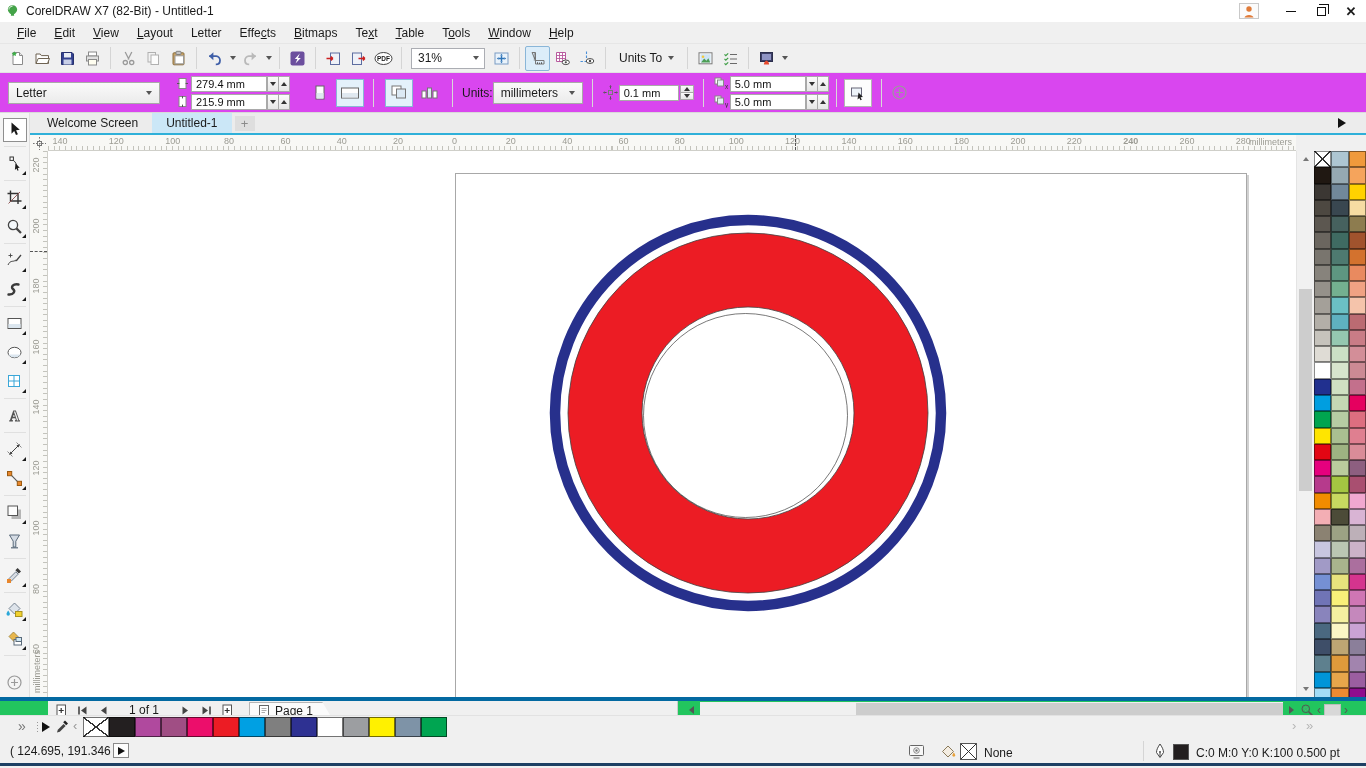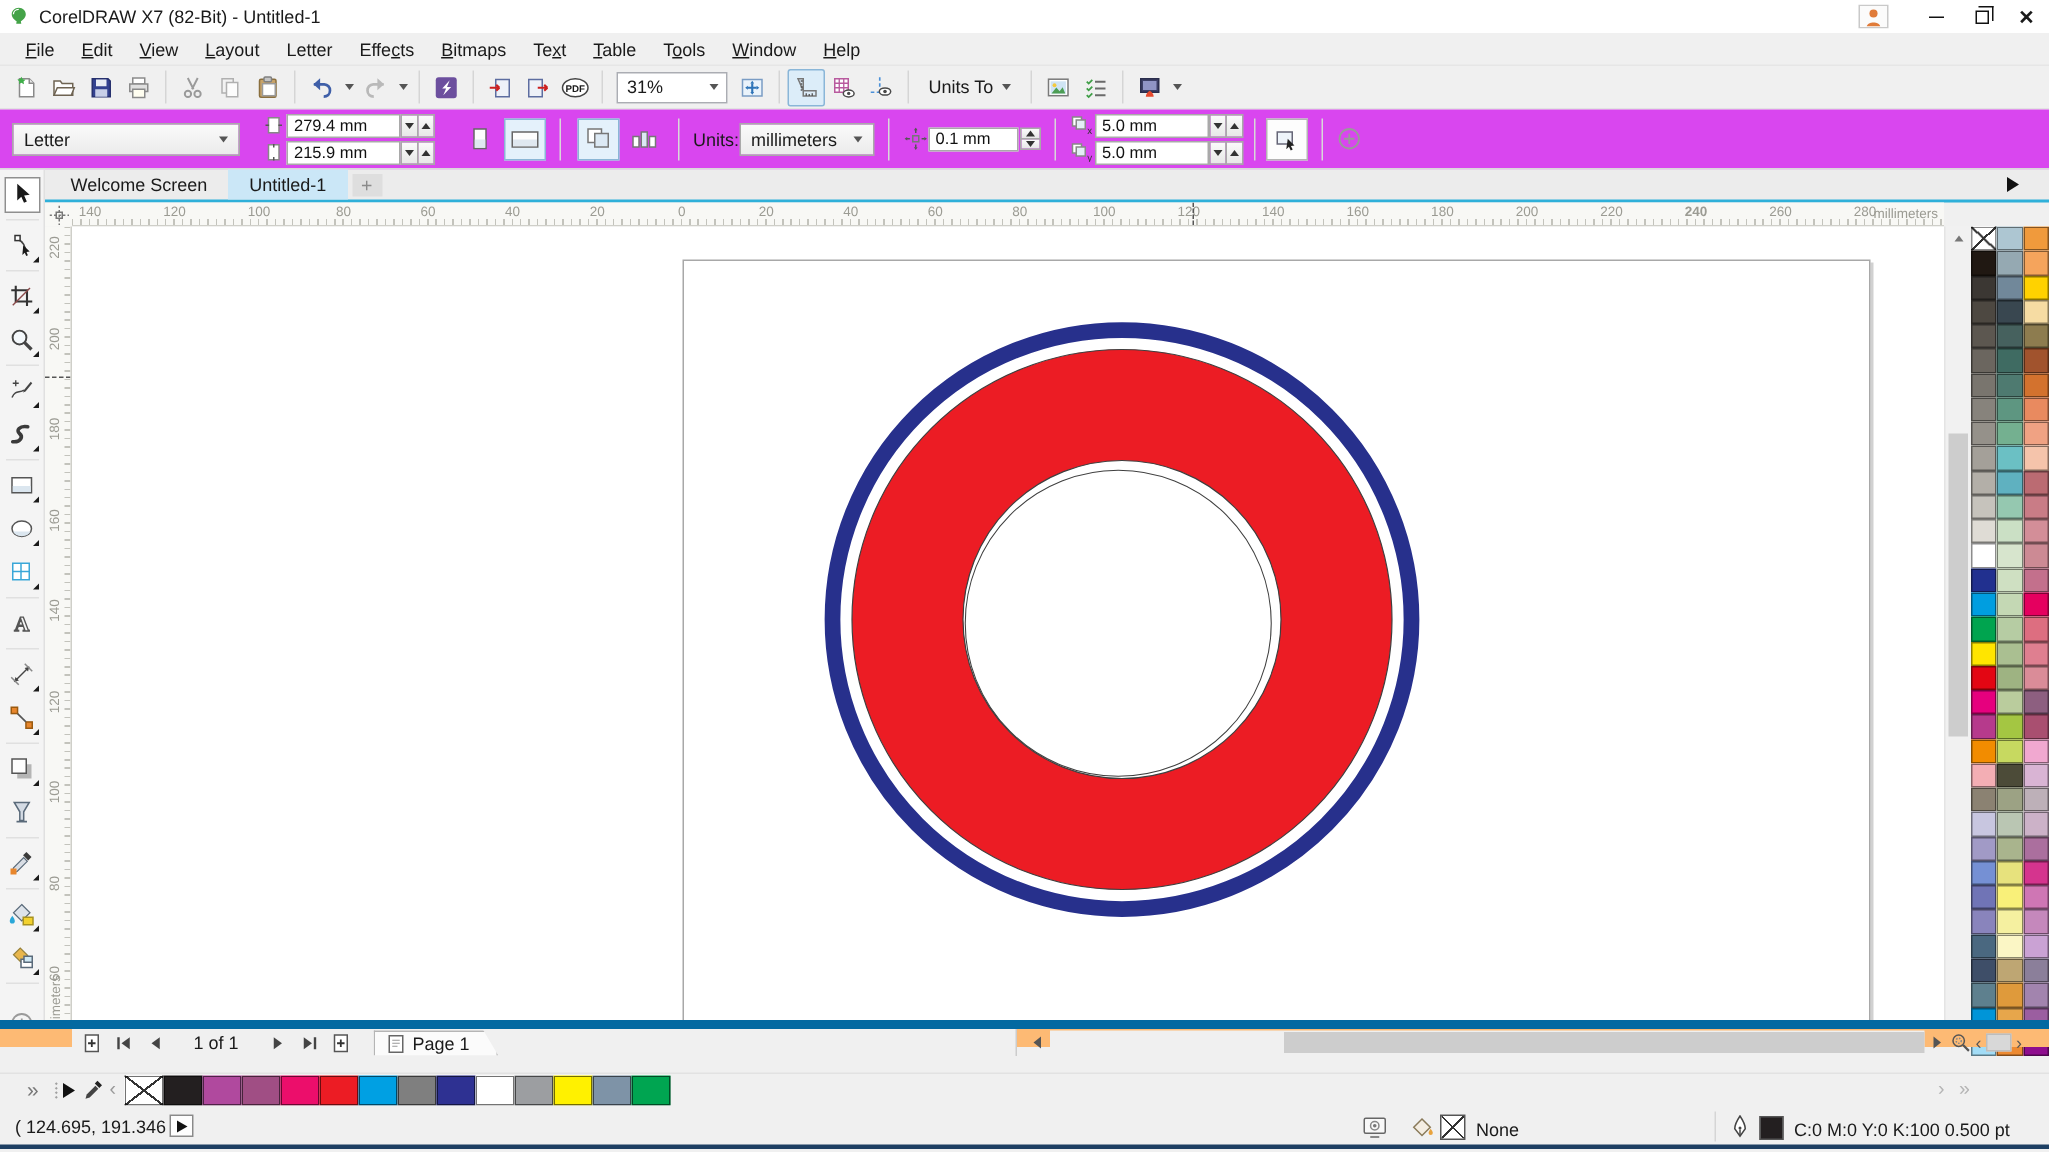--- a/index.html
+++ b/index.html
@@ -79,21 +79,21 @@
 #shape-svg{position:absolute;left:500px;top:62px}
 
 #vscroll{position:absolute;left:1296px;top:151px;width:18px;height:546px;background:#f1f1f1;border-left:1px solid #e4e4e4}
 .sarrow{position:absolute;left:0;width:18px;height:16px;display:flex;align-items:center;justify-content:center}
 .vthumb{position:absolute;left:2px;right:2px;top:138px;height:202px;background:#cdcdcd}
 
 #palette{position:absolute;left:1314px;top:151px;width:52px;height:553px;background:#f0f0f0;display:grid;grid-template-columns:repeat(3,1fr);grid-auto-rows:16.27px}
 .sw{box-shadow:inset 0 0 0 1px rgba(0,0,0,.45)}
 .sw.none,.noneswatch,.docsw.none{background:#fff;background-image:linear-gradient(to top right,transparent calc(50% - .7px),#333 calc(50% - .7px) calc(50% + .7px),transparent calc(50% + .7px)),linear-gradient(to bottom right,transparent calc(50% - .7px),#333 calc(50% - .7px) calc(50% + .7px),transparent calc(50% + .7px))}
 
-#scrollrow{position:absolute;left:0;top:680px;right:0;height:18px;background:#fdba74;border-top:6px solid #0369a1}
+#scrollrow{position:absolute;left:0;top:697px;right:0;height:18px;background:#22c55e;border-top:4px solid #0369a1}
 #pagenav{position:absolute;left:48px;top:0;width:630px;height:18px;display:flex;align-items:center;gap:3px;padding-left:4px;border-right:1px solid #ccc;background:#f0f0f0}
 .pn{width:18px;height:16px;display:flex;align-items:center;justify-content:center}
 .pagecount{min-width:58px;text-align:center}
 .pagetab{margin-left:10px;height:17px;display:flex;align-items:center;gap:5px;background:#fbfbfb;border:1px solid #b5b5b5;border-bottom:none;padding:0 18px 0 8px;clip-path:polygon(0 0,calc(100% - 10px) 0,100% 100%,0 100%)}
 .harrow{position:absolute;top:2px;width:14px;height:14px;display:flex;align-items:center;justify-content:center}
 .harrow.left{left:684px}
 .harrow.right{left:1284px}
 .tri-l{width:0;height:0;border-top:4px solid transparent;border-bottom:4px solid transparent;border-right:5px solid #555}
 .tri-r{width:0;height:0;border-top:4px solid transparent;border-bottom:4px solid transparent;border-left:5px solid #555}
 .htrack{position:absolute;left:700px;top:1px;width:583px;height:16px;background:#f0f0f0}

